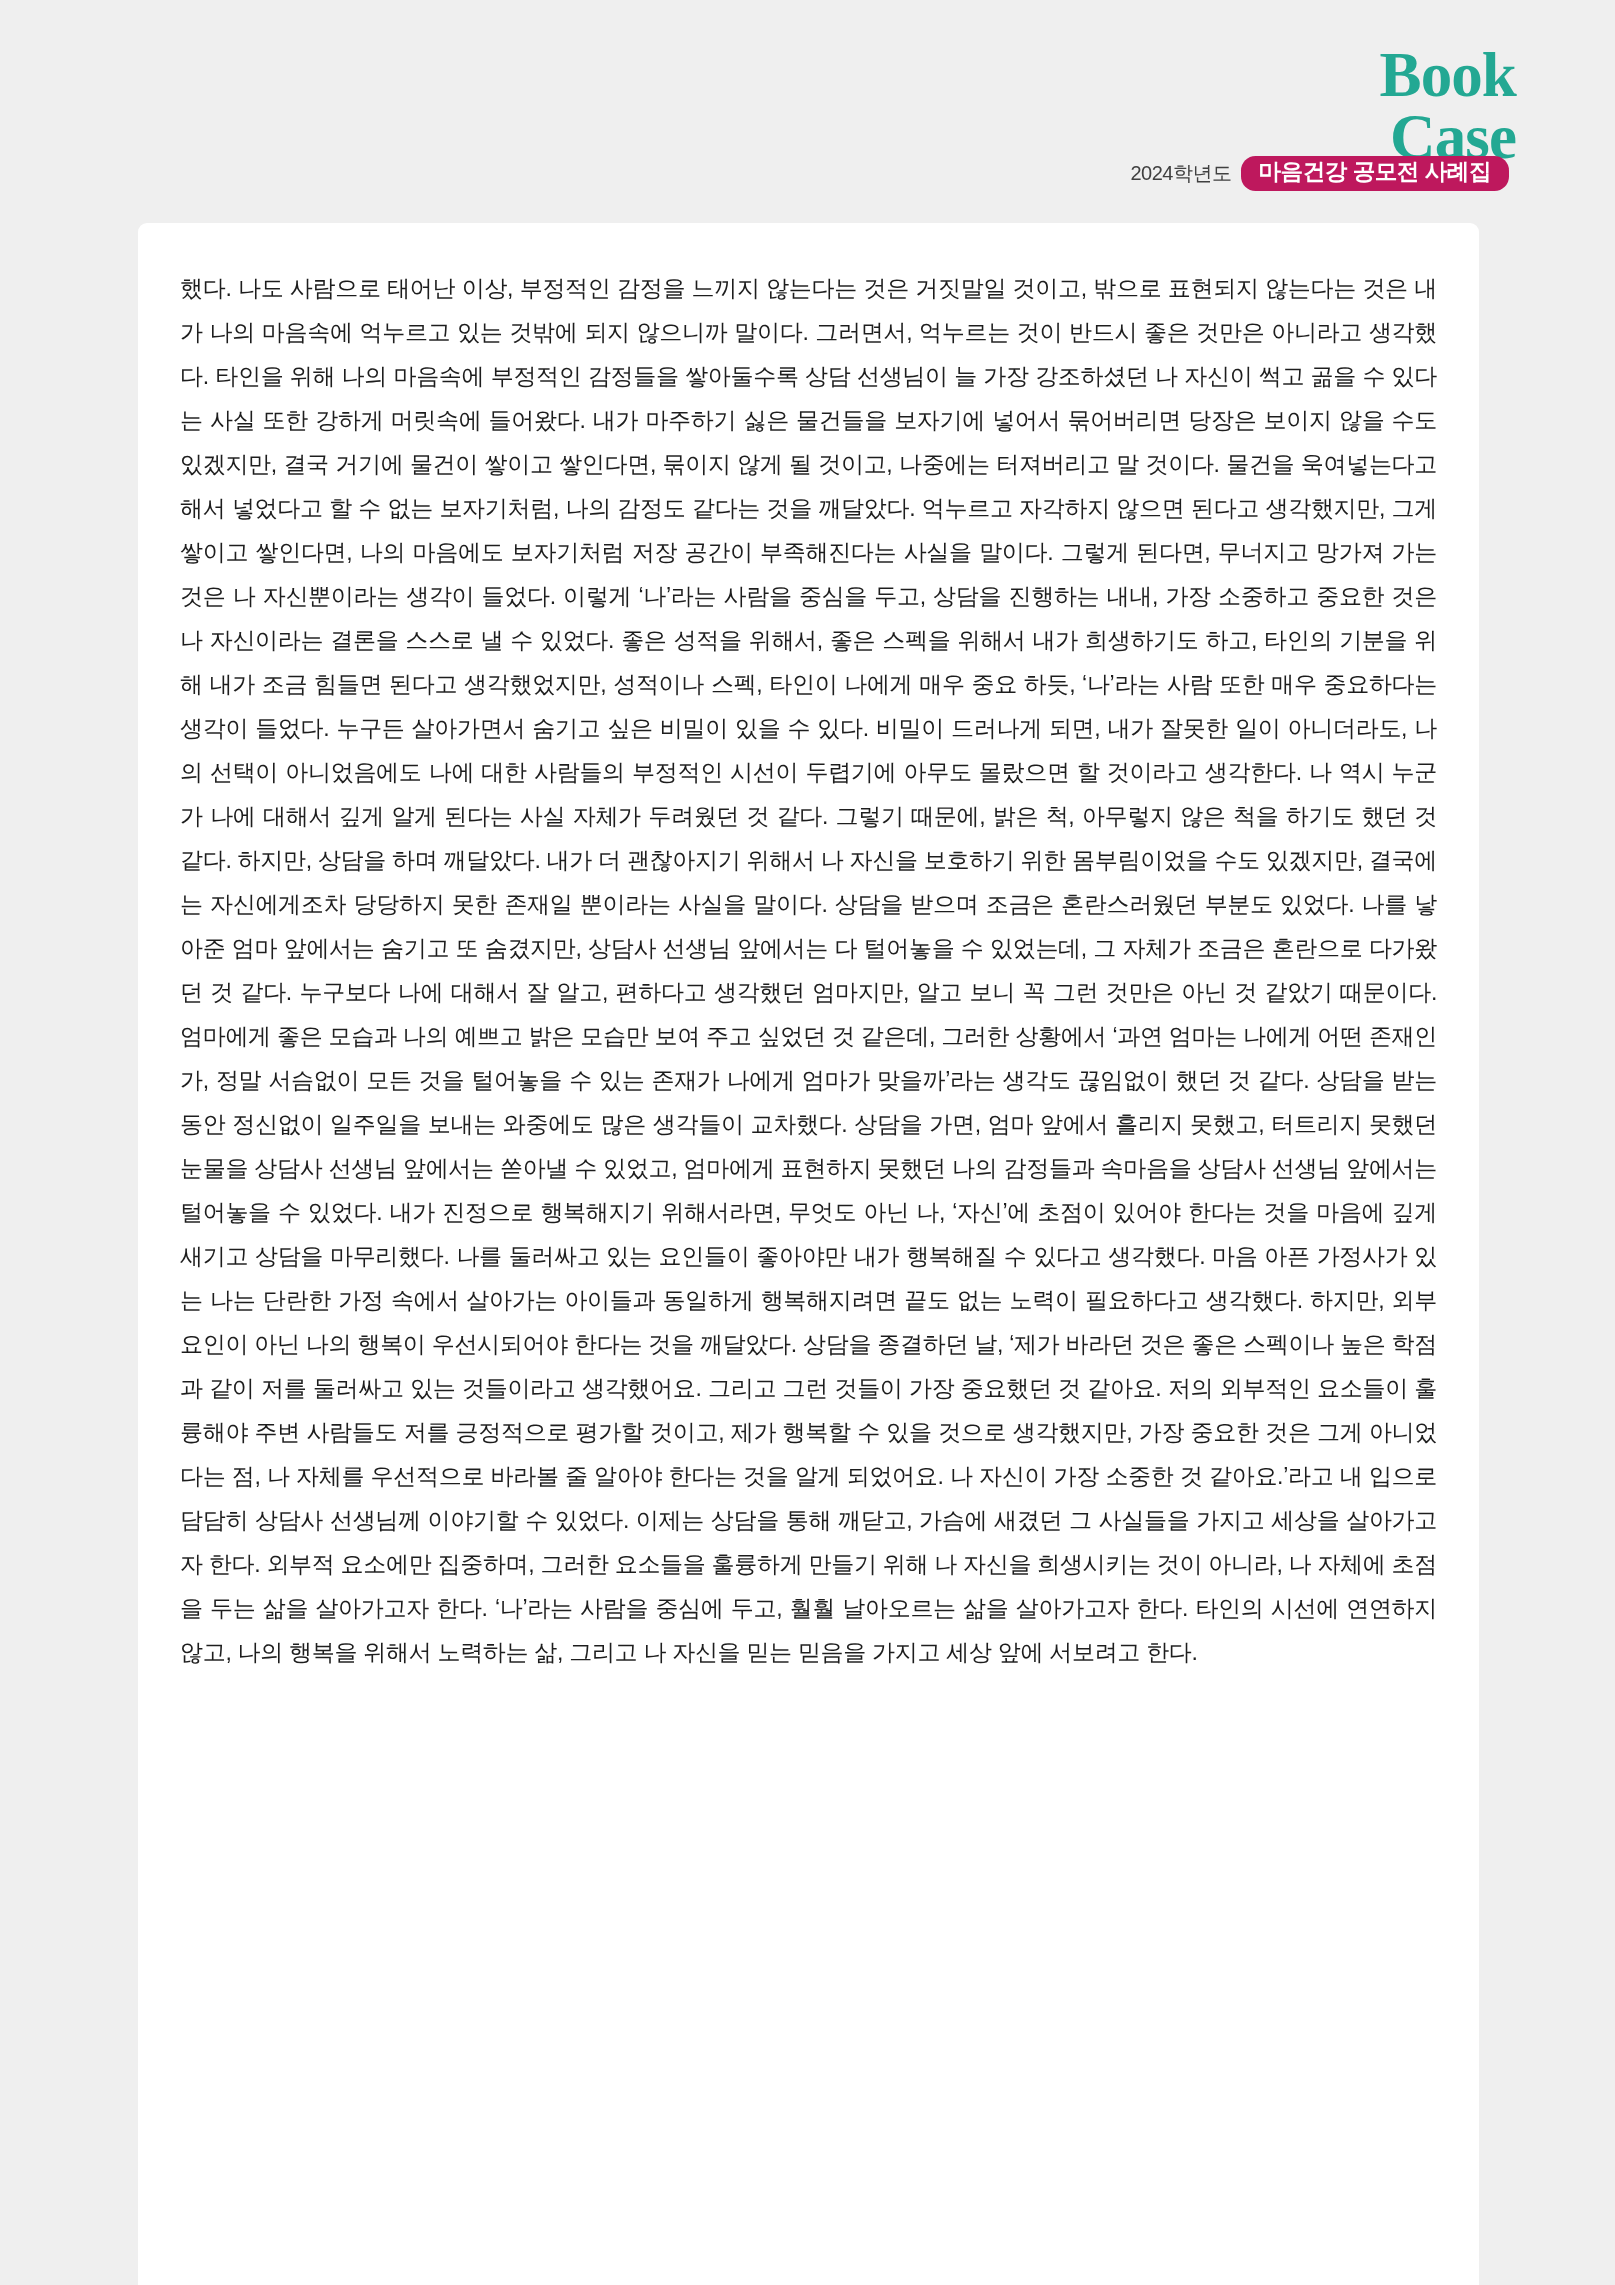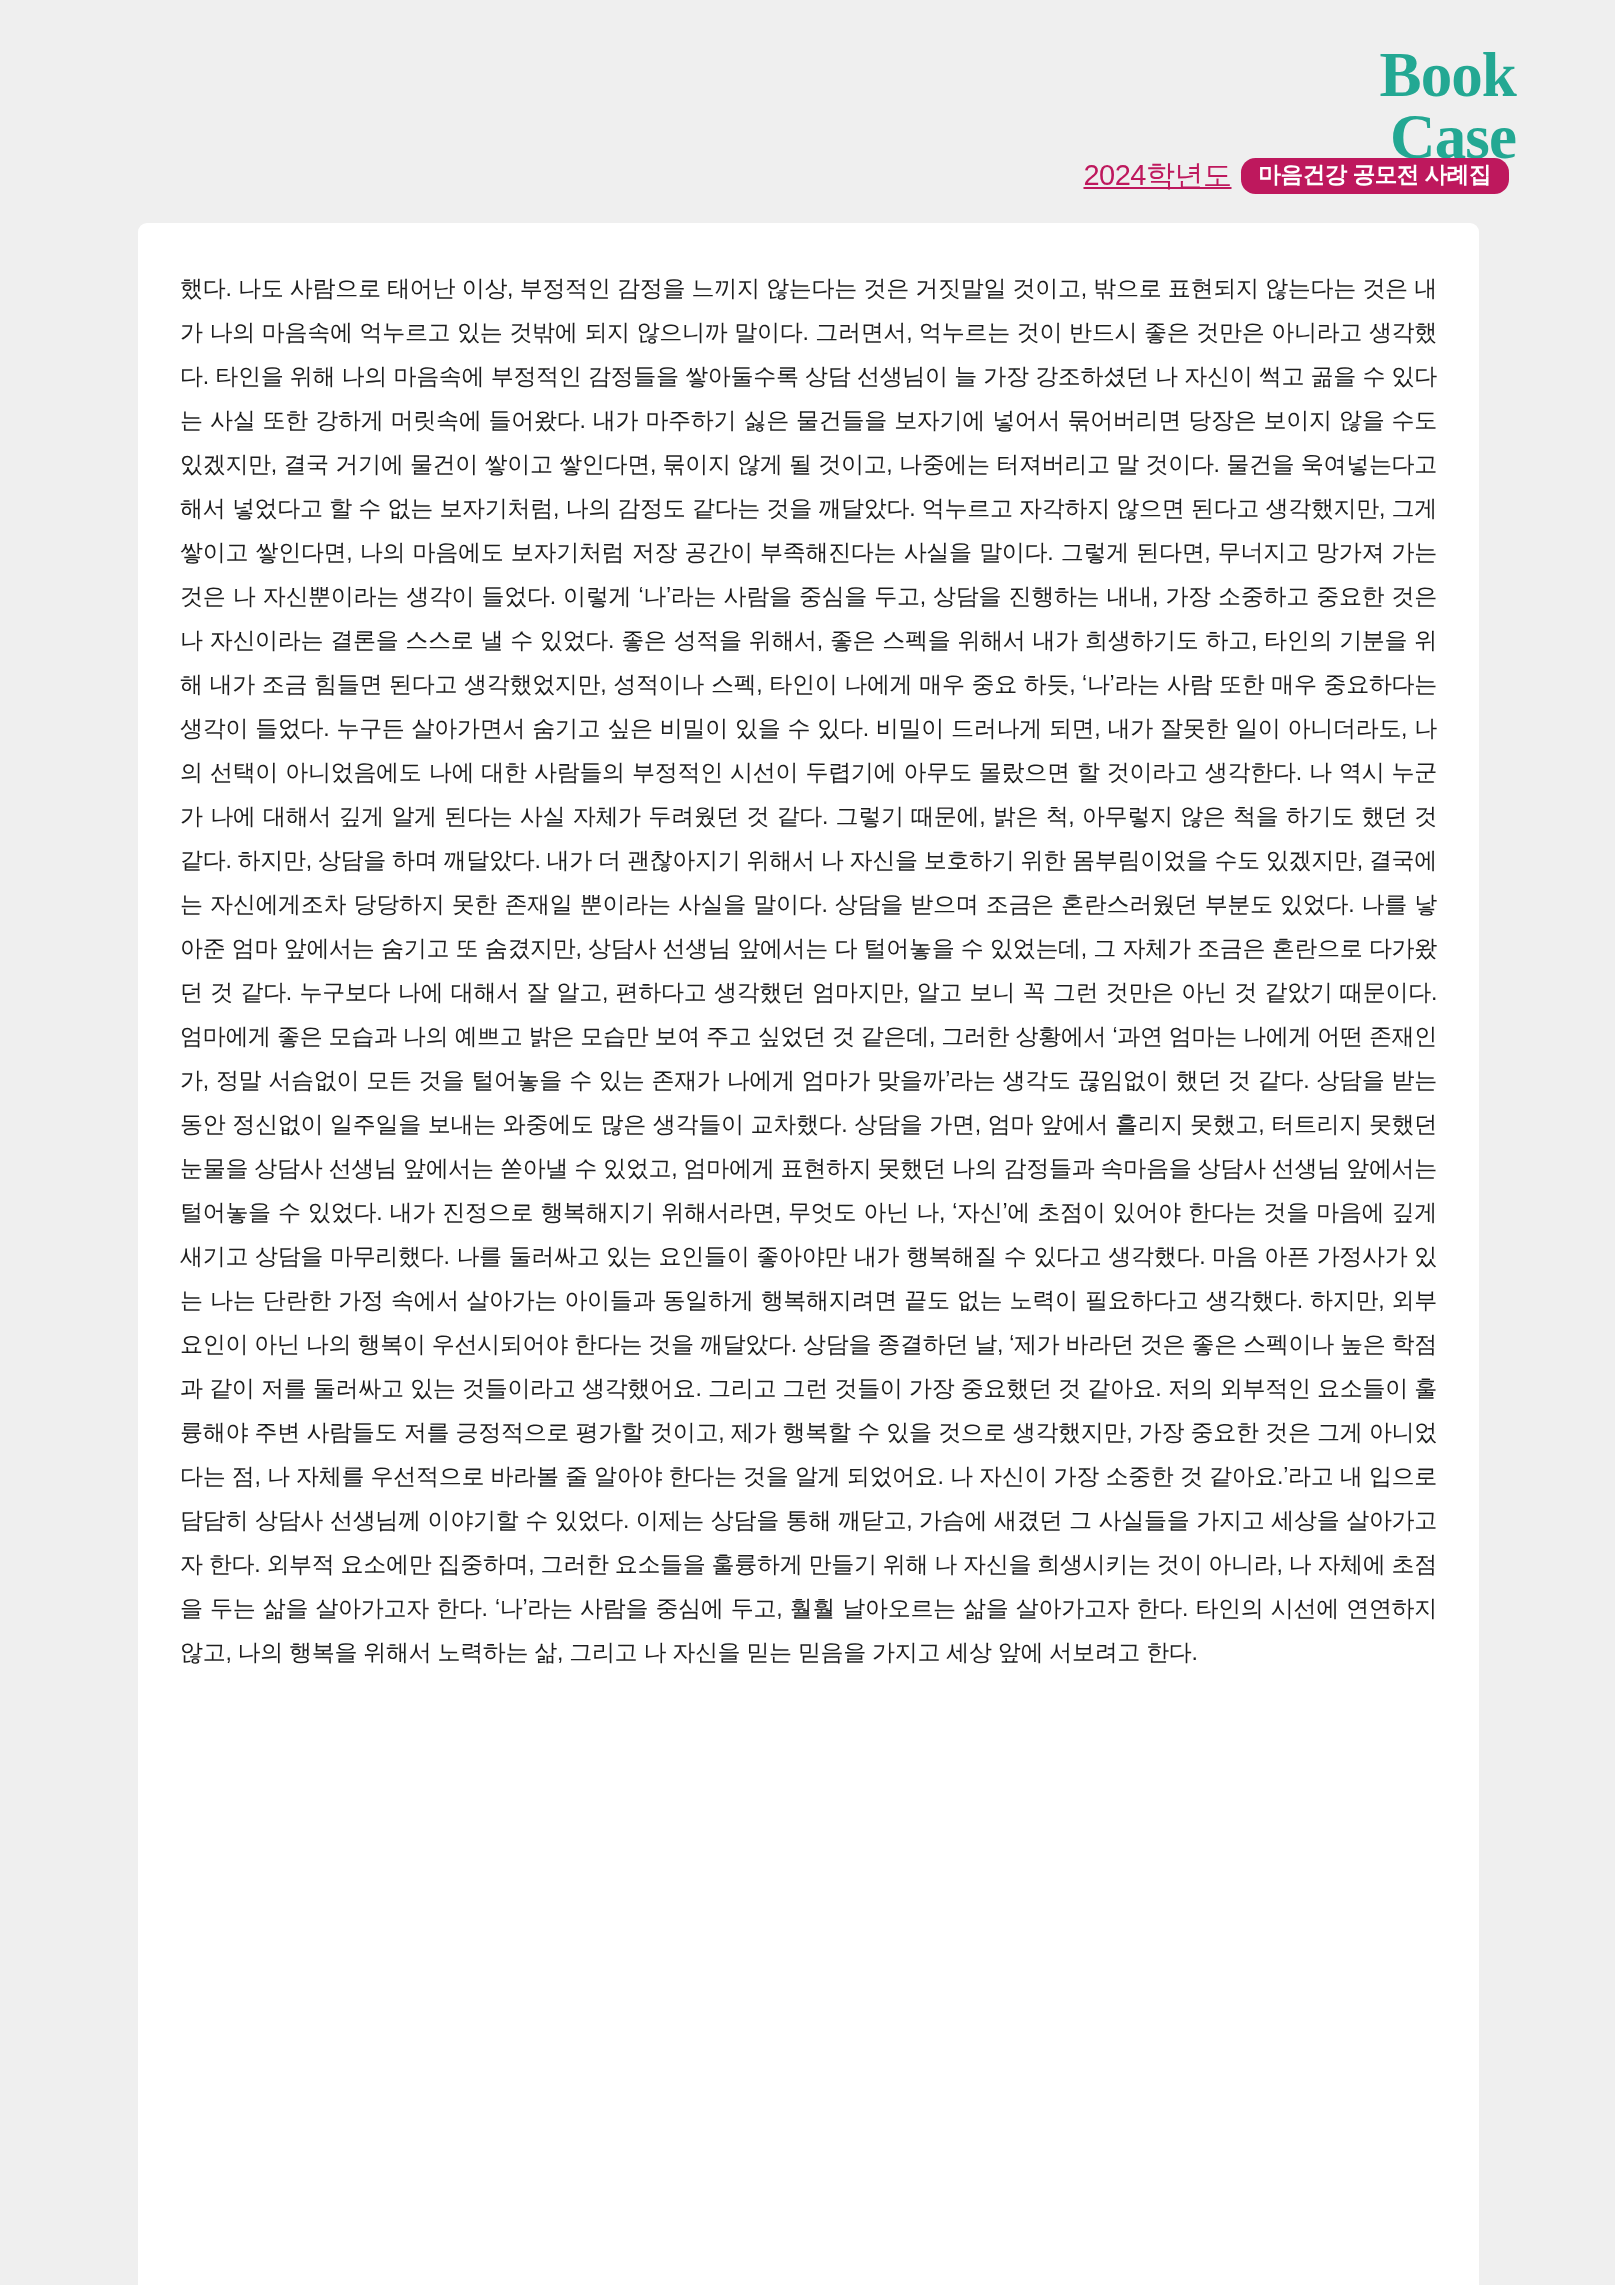--- a/index.html
+++ b/index.html
@@ -52,25 +52,24 @@
   .subtitle-row {
     position: absolute;
     right: 107px;
     top: 156px;
     display: flex;
     align-items: center;
     gap: 9px;
     white-space: nowrap;
   }
   .subtitle-year {
-    font-size: 29px;
-    color: #be185d;
+    font-size: 20px;
+    color: #404040;
     font-weight: normal;
     letter-spacing: -0.5px;
-    text-decoration: underline;
   }
   .subtitle-pill {
     background: #be185d;
     color: #ffffff;
     font-size: 22.6px;
     font-weight: bold;
     border-radius: 14.5px;
     padding: 5.4px 18px 7.2px 18px;
     letter-spacing: -0.5px;
     line-height: 1;

